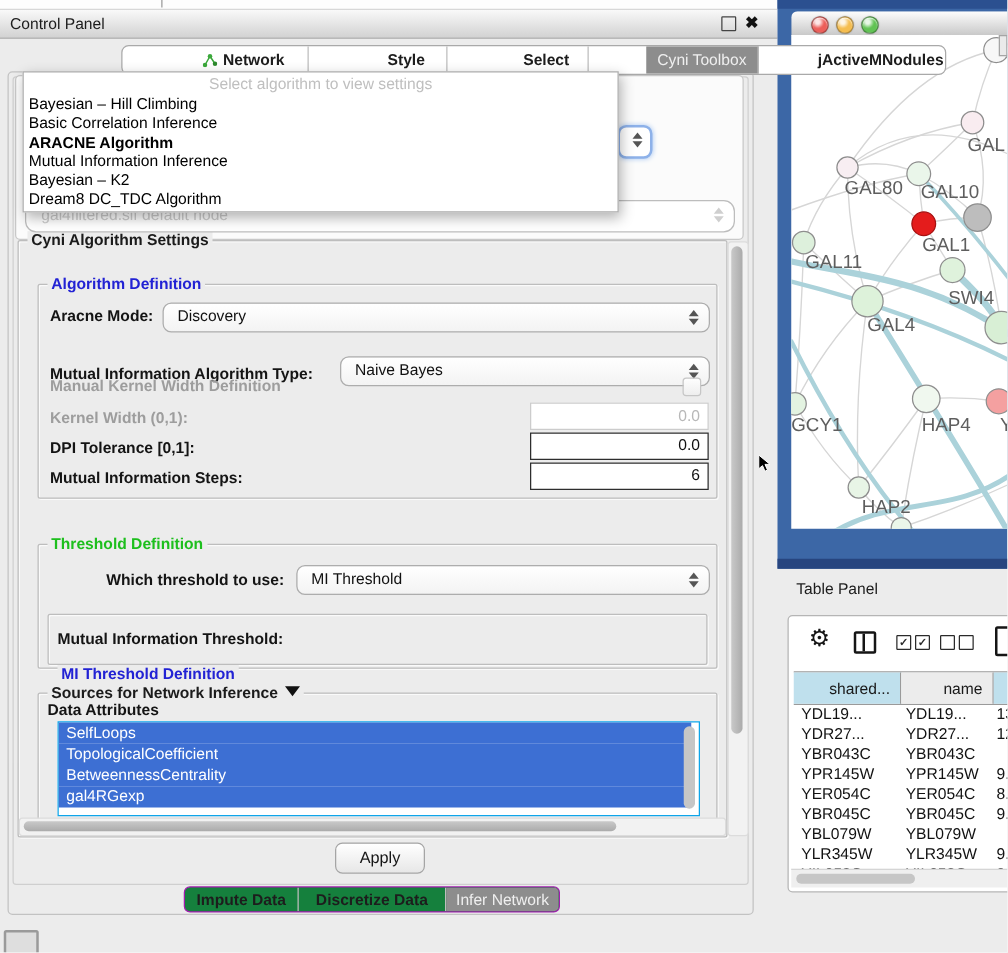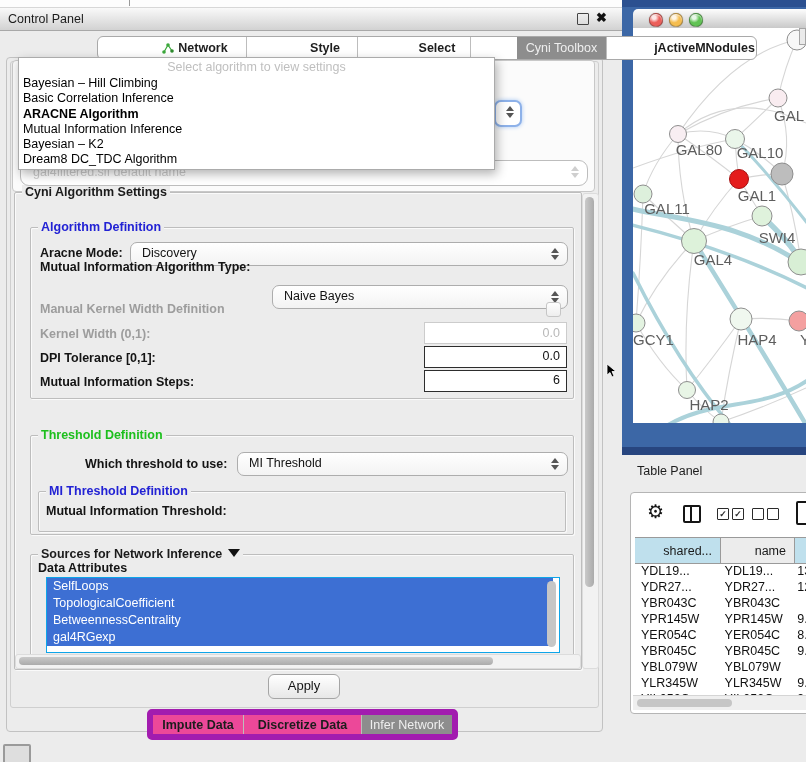--- a/index.html
+++ b/index.html
@@ -80,21 +80,21 @@
     border:1px solid #dcdcdc;border-radius:3px;z-index:8;}
   .vscroll-thumb{position:absolute;left:2px;top:3px;width:9px;height:390px;
     background:linear-gradient(90deg,#c9c9c9,#ababab);border-radius:5px;}
   .hscroll-track{left:15px;top:654px;width:564px;height:13px;background:#f2f2f2;
     border:1px solid #dcdcdc;border-radius:3px;z-index:8;}
   .hscroll-thumb{position:absolute;left:3px;top:2px;width:474px;height:8px;
     background:linear-gradient(#c9c9c9,#ababab);border-radius:5px;}
   
   .apply-btn{left:268px;top:674px;width:70px;height:23px;background:linear-gradient(#ffffff,#e7e7e7);
     border:1px solid #a5a5a5;border-radius:6px;text-align:center;line-height:22px;font-size:13px;color:#161616;}
-  .btabbar{left:147px;top:709px;height:19px;display:flex;background:#ec4899;border:6px solid #a21caf;
+  .btabbar{left:147px;top:709px;height:19px;display:flex;background:#15803d;border:1px solid #a21caf;
     border-radius:5px;overflow:hidden;z-index:20;}
   .btab{display:flex;align-items:center;justify-content:center;font-size:12.5px;font-weight:bold;
     color:#1d1d1d;border-right:1px solid #bdbdbd;box-sizing:border-box;}
   .btab:last-child{border-right:none;}
   .btab.sel{background:#8d8d8d;color:#efefef;font-weight:normal;}
   .corner-icon{left:3px;top:744px;width:24px;height:20px;background:#dedede;border:2px solid #9a9a9a;border-radius:2px;}
   
   .net-frame{left:622px;top:0;width:184px;height:455px;background:#3c67a6;}
   .net-frame .topband{position:absolute;left:0;top:0;width:100%;height:7px;background:#2b5090;}
   .net-frame .botband{position:absolute;left:0;bottom:0;width:100%;height:8px;background:#27457f;}
@@ -160,21 +160,21 @@
       <div class="tab" style="width: 103px;">
         <span>jActiveMNodules</span>
       </div>
     </div>
 
   <div class="abs outer-panel"></div>
   <div class="abs inner-panel"></div>
   <div class="abs top-section"></div>
 
   <div class="abs ghost-combo">
-    <span class="v">gal4filtered.sif default name</span>
+    <span class="v">gal4filtered.sif default node</span>
     <span class="stepper faint"></span>
   </div>
   <div class="abs focus-cap">
     <span class="stepper" style="right:7px;top:3px;"></span>
   </div>
 
   <div class="abs popup">
     <div class="prompt">Select algorithm to view settings</div>
     <div id="popup-items">
         <div class="item">Bayesian – Hill Climbing</div>
@@ -191,21 +191,21 @@
   </div>
 
   <div class="abs groupbox" style="left:30px;top:227px;width:542px;height:170px;">
     <span class="gtitle" id="algdef-title" style="color: rgb(34, 34, 212);">Algorithm Definition</span>
   </div>
   <span class="lbl" style="left:40px;top:246px;">Aracne Mode:</span>
   <div class="abs combo" style="left:130px;top:242px;width:436px;height:22px;">
     <span class="cv">Discovery</span>
     <span class="stepper"></span>
   </div>
-  <span class="lbl" style="left:40px;top:260px;">Mutual Information Algorithm Type:</span>
+  <span class="lbl" style="left:40px;top:292px;">Mutual Information Algorithm Type:</span>
   <div class="abs combo" style="left:272px;top:285px;width:294px;height:22px;">
     <span class="cv">Naive Bayes</span>
     <span class="stepper"></span>
   </div>
   <span class="lbl dis" style="left:40px;top:302px;">Manual Kernel Width Definition</span>
   <span class="checkbox" style="left:546px;top:302px;"></span>
   <span class="lbl dis" style="left:40px;top:327px;">Kernel Width (0,1):</span>
   <div class="abs tinput dis" style="left:424px;top:322px;width:143px;height:22px;line-height:20px;">0.0</div>
   <span class="lbl" style="left:40px;top:351px;">DPI Tolerance [0,1]:</span>
   <div class="abs tinput strong" style="left:424px;top:346px;width:143px;height:22px;line-height:19px;">0.0</div>
@@ -215,21 +215,21 @@
 
   <div class="abs groupbox" style="left:30px;top:435px;width:542px;height:98px;">
     <span class="gtitle" id="thr-title" style="color: rgb(29, 191, 29);">Threshold Definition</span>
   </div>
   <span class="lbl" style="left:85px;top:457px;">Which threshold to use:</span>
   <div class="abs combo" style="left:237px;top:452px;width:329px;height:22px;">
     <span class="cv">MI Threshold</span>
     <span class="stepper"></span>
   </div>
   <div class="abs groupbox" style="left:38px;top:491px;width:526px;height:39px;">
-    <span class="gtitle" id="mithr-title" style="color: rgb(34, 34, 212);">MI Threshold Definition</span>
+    <span class="gtitle" id="mithr-title" style="color: rgb(34, 34, 212); margin-top: 48px;">MI Threshold Definition</span>
   </div>
   <span class="lbl" style="left:46px;top:504px;">Mutual Information Threshold:</span>
 
   <div class="abs groupbox" style="left:30px;top:554px;width:542px;height:102px;">
     <span class="gtitle"><span>Sources for Network Inference</span><span class="tri-down"></span></span>
   </div>
   <span class="lbl" style="left:38px;top:561px;">Data Attributes</span>
   <div class="abs attr-list" id="attr-list">
     <div class="attr-item" style="background: rgb(61, 111, 211); width: 500px;">SelfLoops</div>
       <div class="attr-item" style="background: rgb(61, 111, 211); width: 500px;">TopologicalCoefficient</div>

